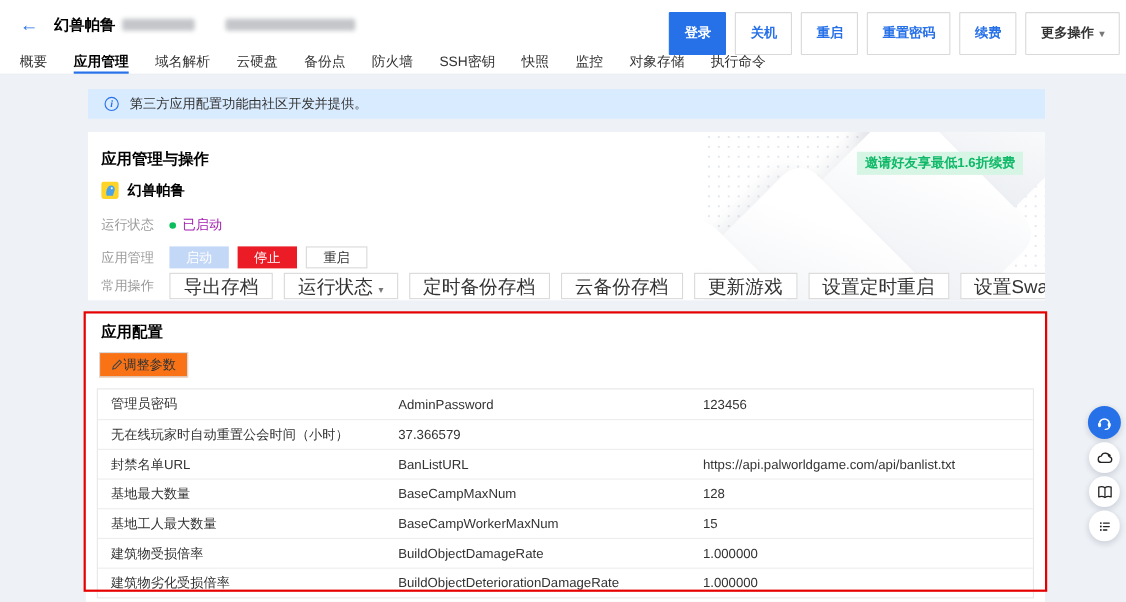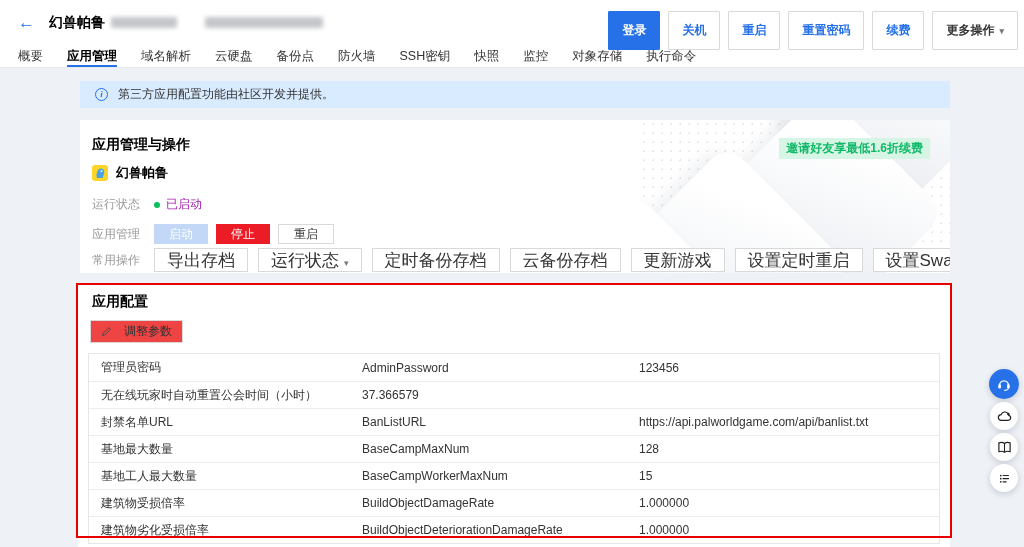--- a/index.html
+++ b/index.html
@@ -60,22 +60,22 @@
   .mbtn { height:20px; padding:0 15px; font-size:12px; border:none; margin-right:8px; cursor:pointer; color:#fff; }
   .mbtn.start-disabled { background:#c3d7f7; cursor:not-allowed; }
   .mbtn.danger { background:#eb1c25; }
   .mbtn.default { background:#fff; border:1px solid #d9d9d9; color:#333; }
   .obtn { height:24px; padding:0 12px; font-size:17px; background:#fff; border:1px solid #d9d9d9;
           color:#333; margin-right:10px; cursor:pointer; white-space:nowrap; }
 
   
   .config-card { position:absolute; left:78px; top:285px; width:872px; height:300px; background:#fff; }
   .config-title { font-size:14px; font-weight:bold; color:#000; padding:8px 0 0 14px; }
-  .edit-btn { display:inline-flex; align-items:center; gap:12px; margin:9px 0 0 12px; height:23px; padding:0 10px;
-              font-size:12px; background:#ef4444; border:1px solid #d9d9d9; color:#333; cursor:pointer; }
+  .edit-btn { display:inline-flex; align-items:center; gap:0; margin:9px 0 0 12px; height:23px; padding:0 10px;
+              font-size:12px; background:#f97316; border:1px solid #d9d9d9; color:#333; cursor:pointer; }
   .cfg-table { margin:10px 10px 0 10px; border:1px solid #e7e7e7; }
   .cfg-row { display:flex; align-items:center; height:27px; font-size:12px; color:#333; }
   .cfg-row + .cfg-row { border-top:1px solid #ededed; }
   .cfg-name  { width:273px; padding-left:12px; flex:none; white-space:nowrap; overflow:hidden; }
   .cfg-key   { width:277px; flex:none; white-space:nowrap; overflow:hidden; }
   .cfg-value { flex:1; white-space:nowrap; overflow:hidden; }
 
   
   .red-overlay { position:absolute; left:76px; top:283px; width:876px; height:255px;
                  border:2px solid #e60000; pointer-events:none; z-index:10; }

